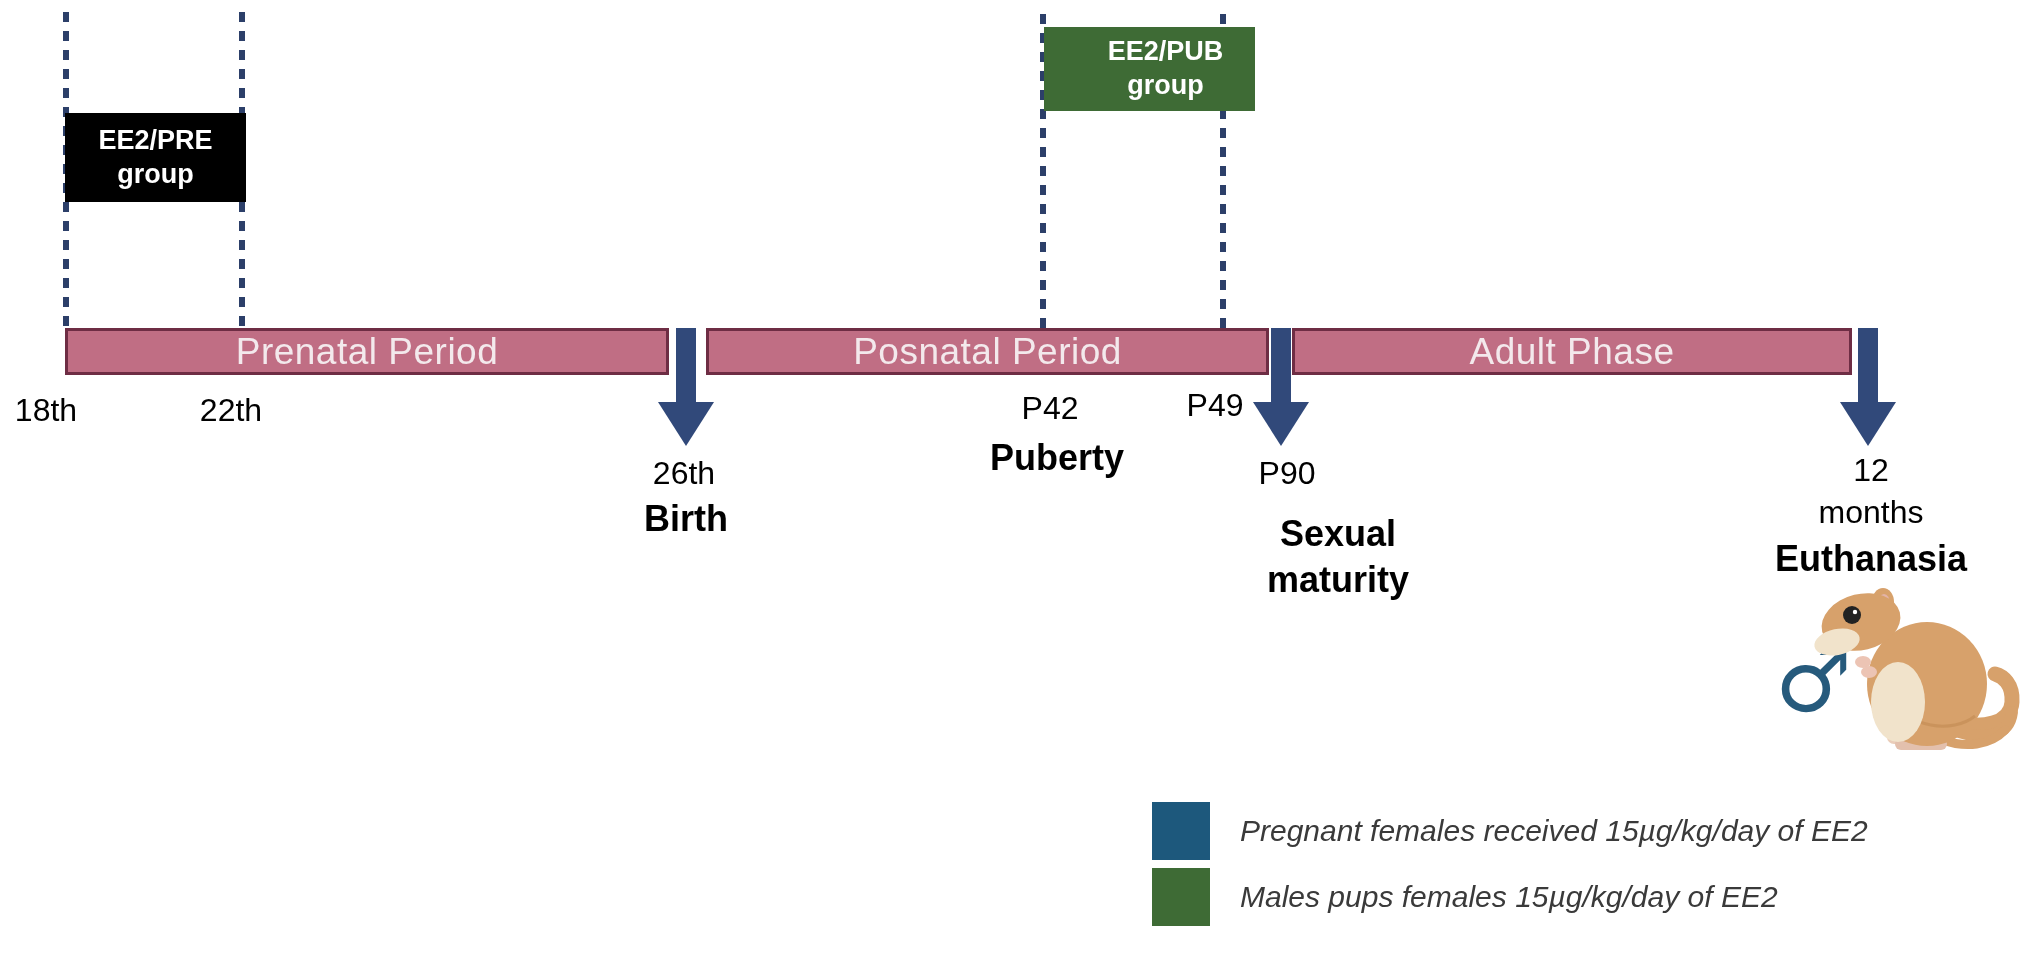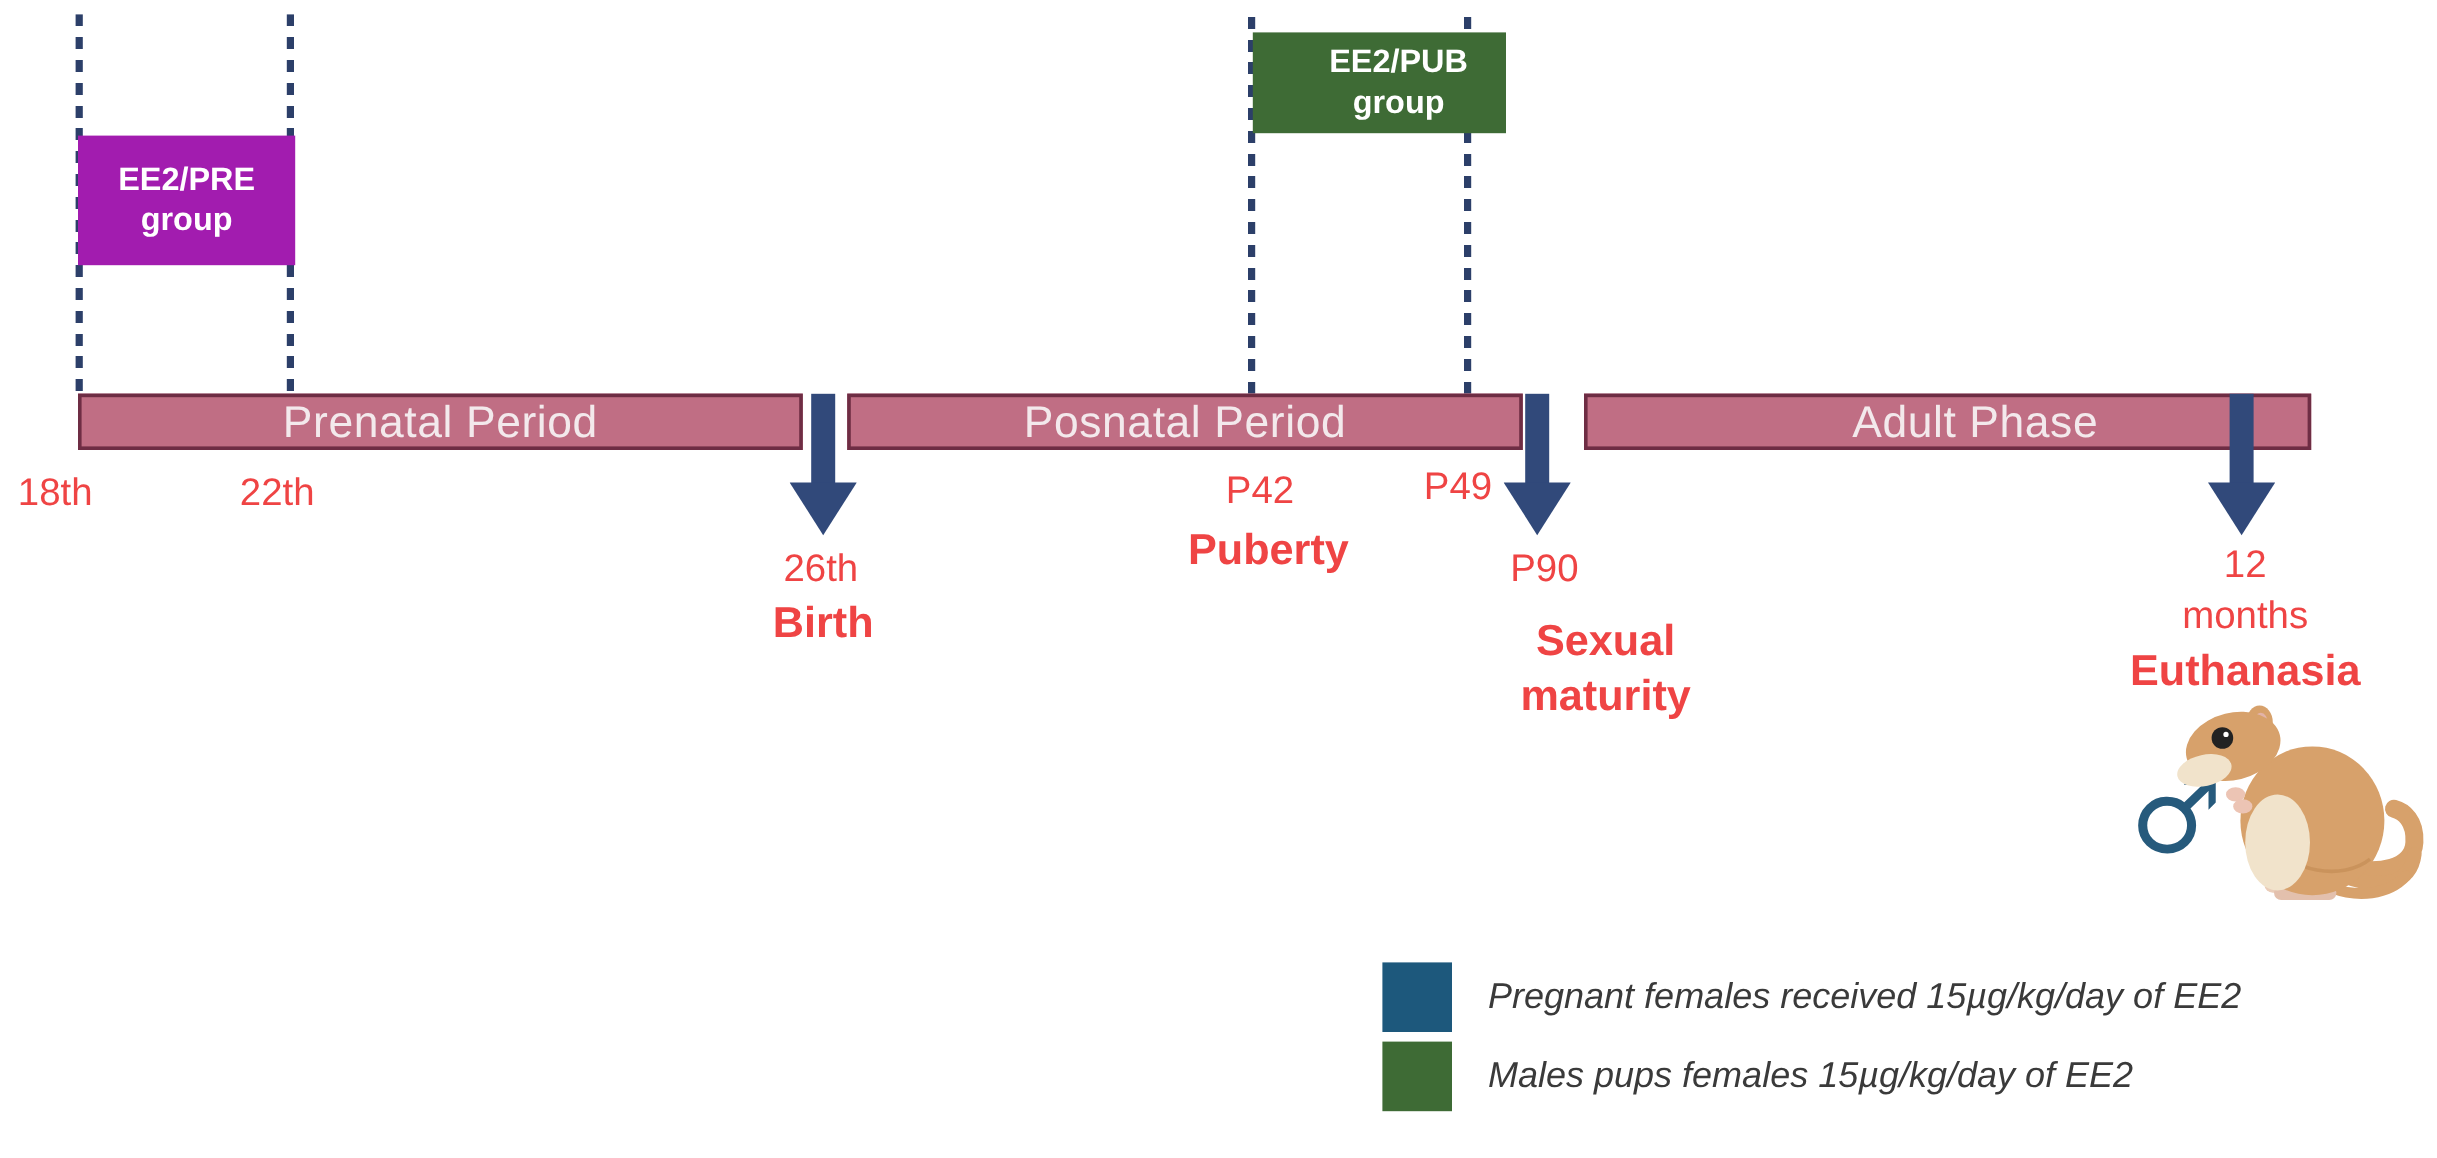--- a/index.html
+++ b/index.html
@@ -18,21 +18,21 @@
     position:absolute;display:flex;flex-direction:column;align-items:center;justify-content:center;
     color:#ffffff;font-weight:bold;font-size:27px;line-height:1.25;text-align:center;
   }
   
   .bar{
     position:absolute;top:328px;height:41px;border:3px solid #6e2d44;background:#c06e84;
     display:flex;align-items:center;justify-content:center;
     color:#f3e9ec;font-size:37px;font-weight:400;letter-spacing:.5px;
   }
   
-  .tick{position:absolute;font-size:32px;color:#ef4444;text-align:center;white-space:nowrap;transform:translateX(-50%);}
+  .tick{position:absolute;font-size:32px;color:#000000;text-align:center;white-space:nowrap;transform:translateX(-50%);}
   .tick.bold{font-weight:bold;font-size:36px;text-align:center;}
   .tick.twoline{line-height:46px;}
   
   .arrow{position:absolute;top:328px;width:56px;height:120px;}
   
   #legend{position:absolute;left:1152px;top:801px;}
   .legend-row{display:flex;align-items:center;gap:30px;margin-bottom:6px;height:60px;}
   .swatch{width:58px;height:58px;flex:0 0 auto;}
   .legend-text{font-style:italic;font-size:30px;color:#3a3a3a;white-space:nowrap;}
   
@@ -42,36 +42,36 @@
 </head>
 <body>
 
 <div id="canvas">
 
   <div class="vdash" style="left:63px;top:12px;height:316px;"></div>
   <div class="vdash" style="left:239px;top:12px;height:316px;"></div>
   <div class="vdash" style="left:1040px;top:14px;height:314px;"></div>
   <div class="vdash" style="left:1220px;top:14px;height:314px;"></div>
 
-  <div class="gbox" style="left: 65px; top: 113px; width: 181px; height: 108px; background-color: #a21caf;">
+  <div class="gbox" style="left: 65px; top: 113px; width: 181px; height: 89px; background-color: #000000;">
     <span>EE2/PRE</span>
     <span>group</span>
   </div>
   <div class="gbox" style="left: 1044px; top: 27px; width: 179px; height: 84px; background-color: rgb(62, 107, 53); padding-left: 32px;">
     <span>EE2/PUB</span>
     <span>group</span>
   </div>
 
   <div class="bar" style="left:65px;width:598px;">
     <span>Prenatal Period</span>
   </div>
   <div class="bar" style="left:706px;width:557px;">
     <span>Posnatal Period</span>
   </div>
-  <div class="bar" style="left:1320px;width:554px;padding-left:46px;">
+  <div class="bar" style="left:1292px;width:554px;">
     <span>Adult Phase</span>
   </div>
 
   <svg class="arrow" style="left:658px;" viewBox="0 0 56 120">
     <rect x="18" y="0" width="20" height="76" fill="#31497a"></rect>
     <polygon points="0,74 56,74 28,118" fill="#31497a"></polygon>
   </svg>
   <svg class="arrow" style="left:1253px;" viewBox="0 0 56 120">
     <rect x="18" y="0" width="20" height="76" fill="#31497a"></rect>
     <polygon points="0,74 56,74 28,118" fill="#31497a"></polygon>

